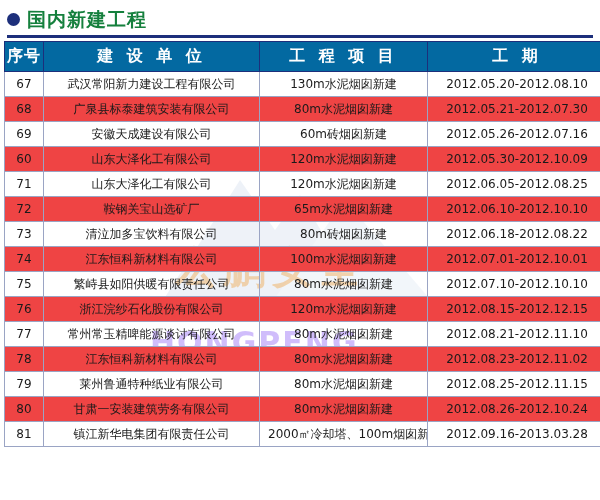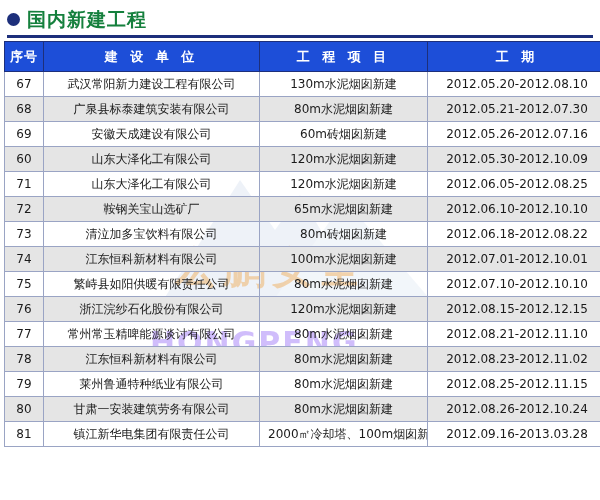--- a/index.html
+++ b/index.html
@@ -102,44 +102,44 @@
     position: relative;
     z-index: 2;
     margin: 3px 4px 0 4px;
   }
   table.grid {
     border-collapse: collapse;
     width: 592px;
     table-layout: fixed;
   }
   table.grid th {
-    background: #1d4ed8;
+    background: #0369a1;
     color: #ffffff;
-    font-size: 13px;
+    font-size: 16px;
     font-weight: bold;
     height: 27px;
     letter-spacing: 4px;
     border: 1px solid #1d2f7b;
     text-align: center;
   }
   table.grid th.col-no {
     letter-spacing: 1px;
   }
   table.grid td {
     border: 1px solid #9aa4c4;
     font-size: 12px;
     color: #1a1a1a;
     height: 24px;
     text-align: center;
     padding: 0 8px;
     white-space: nowrap;
     overflow: hidden;
   }
   tr.shaded td {
-    background: #e5e5e5;
+    background: #ef4444;
   }
   tr.plain td {
     background: transparent;
   }
   td.c-no { width: 36px; }
   td.c-unit { width: 213px; }
   td.c-proj { width: 165px; }
   td.c-date { width: 176px; }
   th.col-no { width: 36px; }
   th.col-unit { width: 213px; }

